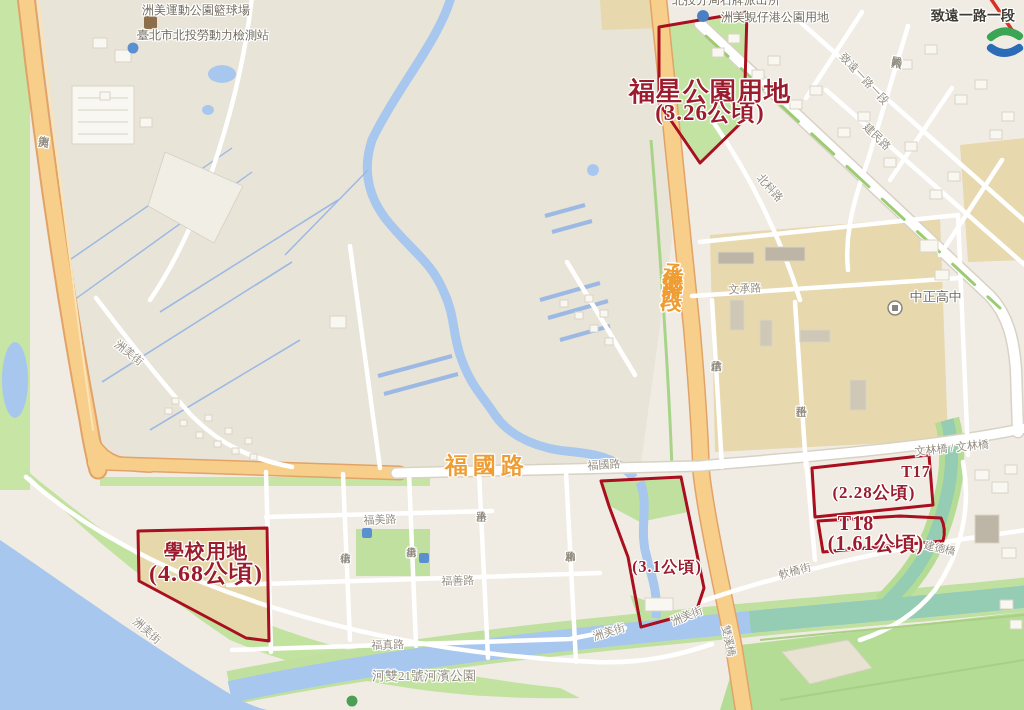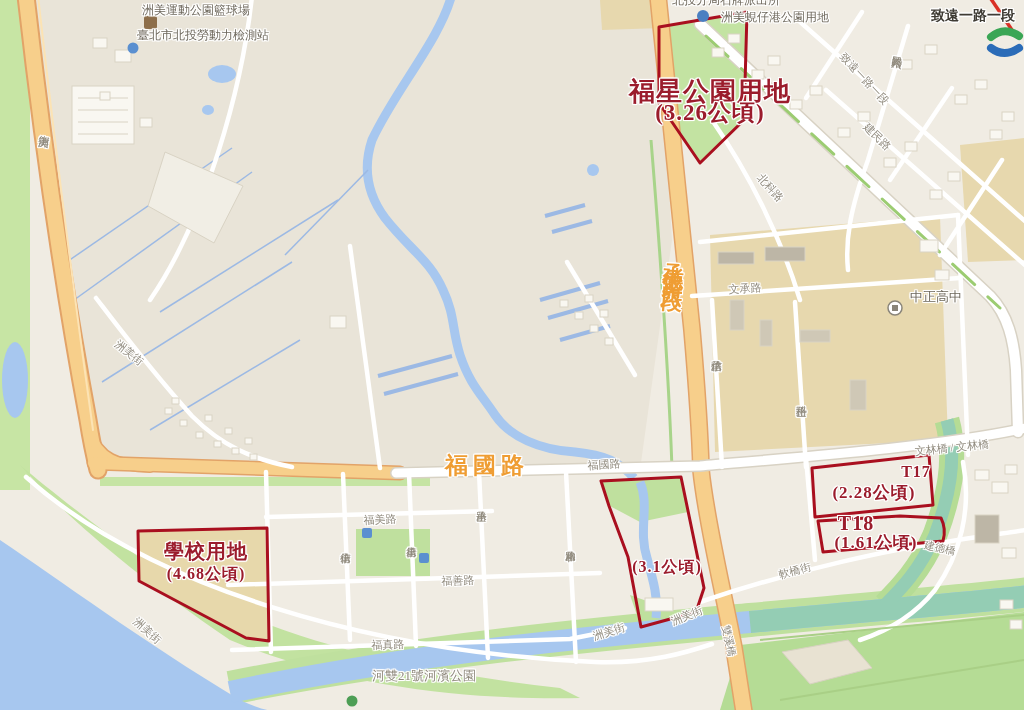--- a/index.html
+++ b/index.html
@@ -267,20 +267,20 @@
 <div class="lb gray vert" style="left:565px;top:543px;font-size:10.5px">承和路</div>
 <div class="lb gray ctr" style="left:795px;top:571px;transform:translate(-50%,-50%) rotate(-15deg)">軟橋街</div>
 
 <div class="lb gray ctr" style="left:952px;top:448px;transform:translate(-50%,-50%) rotate(-6deg)">文林橋 / 文林橋</div>
 <div class="lb gray ctr" style="left:940px;top:548px;font-size:10.5px;transform:translate(-50%,-50%) rotate(12deg)">建德橋</div>
 <div class="lb gray ctr" style="left:729px;top:641px;font-size:10.5px;transform:translate(-50%,-50%) rotate(78deg)">雙溪橋</div>
 
 <div class="lb red ctr" style="left:710px;top:92px;font-size:26px">福星公園用地</div>
 <div class="lb red ctr" style="left:710px;top:113px;font-size:23px">(3.26公頃)</div>
 <div class="lb red ctr" style="left:206px;top:551px;font-size:20px">學校用地</div>
-<div class="lb red ctr" style="left:206px;top:574px;font-size:16px">(4.68公頃)</div>
+<div class="lb red ctr" style="left:206px;top:574px;font-size:24px">(4.68公頃)</div>
 <div class="lb red ctr" style="left:667px;top:567px;font-size:16px">(3.1公頃)</div>
 <div class="lb red ctr" style="left:916px;top:472px;font-size:16px">T17</div>
 <div class="lb red ctr" style="left:874px;top:493px;font-size:17px">(2.28公頃)</div>
 <div class="lb red ctr" style="left:856px;top:523px;font-size:20px">T18</div>
-<div class="lb red ctr" style="left:876px;top:543px;font-size:17px">(1.61公頃)</div>
+<div class="lb red ctr" style="left:876px;top:543px;font-size:20px">(1.61公頃)</div>
 
 </div>
 
 </body></html>

